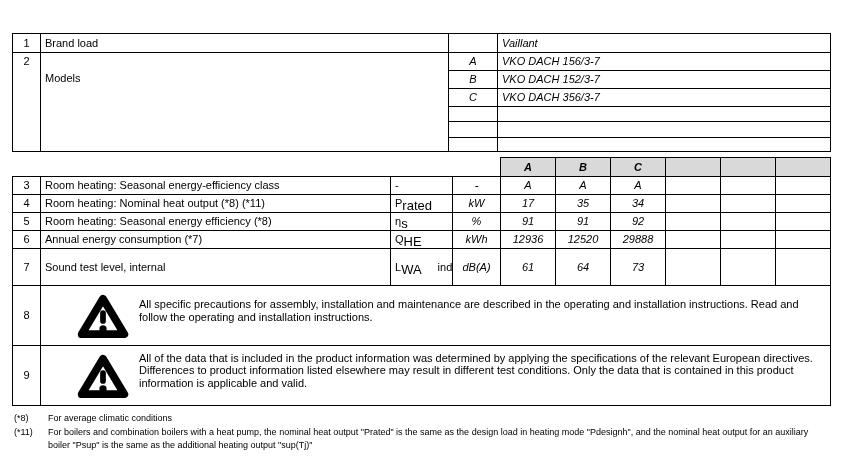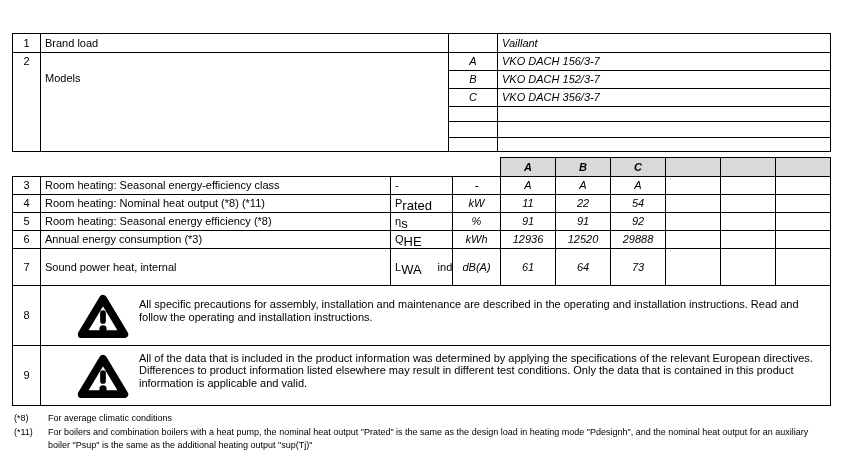--- a/index.html
+++ b/index.html
@@ -121,57 +121,57 @@
       <td class="ctr ital"></td>
       <td class="ctr ital"></td>
       <td class="ctr ital"></td>
     </tr>
 
     <tr style="height:18px">
       <td class="num">4</td>
       <td>Room heating: Nominal heat output (*8) (*11)</td>
       <td><span>P</span><sub>rated</sub><span class="sfx"></span></td>
       <td class="ctr ital">kW</td>
-      <td class="ctr ital">11</td>
-      <td class="ctr ital">22</td>
-      <td class="ctr ital">54</td>
+      <td class="ctr ital">17</td>
+      <td class="ctr ital">35</td>
+      <td class="ctr ital">34</td>
       <td class="ctr ital"></td>
       <td class="ctr ital"></td>
       <td class="ctr ital"></td>
     </tr>
 
     <tr style="height:18px">
       <td class="num">5</td>
       <td>Room heating: Seasonal energy efficiency (*8)</td>
       <td><span>η</span><sub>s</sub><span class="sfx"></span></td>
       <td class="ctr ital">%</td>
       <td class="ctr ital">91</td>
       <td class="ctr ital">91</td>
       <td class="ctr ital">92</td>
       <td class="ctr ital"></td>
       <td class="ctr ital"></td>
       <td class="ctr ital"></td>
     </tr>
 
     <tr style="height:18px">
       <td class="num">6</td>
-      <td>Annual energy consumption (*3)</td>
+      <td>Annual energy consumption (*7)</td>
       <td><span>Q</span><sub>HE</sub><span class="sfx"></span></td>
       <td class="ctr ital">kWh</td>
       <td class="ctr ital">12936</td>
       <td class="ctr ital">12520</td>
       <td class="ctr ital">29888</td>
       <td class="ctr ital"></td>
       <td class="ctr ital"></td>
       <td class="ctr ital"></td>
     </tr>
 
     <tr style="height:37px">
       <td class="num">7</td>
-      <td>Sound power heat, internal</td>
+      <td>Sound test level, internal</td>
       <td><span>L</span><sub>WA</sub><span class="sfx">indoor</span></td>
       <td class="ctr ital">dB(A)</td>
       <td class="ctr ital">61</td>
       <td class="ctr ital">64</td>
       <td class="ctr ital">73</td>
       <td class="ctr ital"></td>
       <td class="ctr ital"></td>
       <td class="ctr ital"></td>
     </tr>
 

